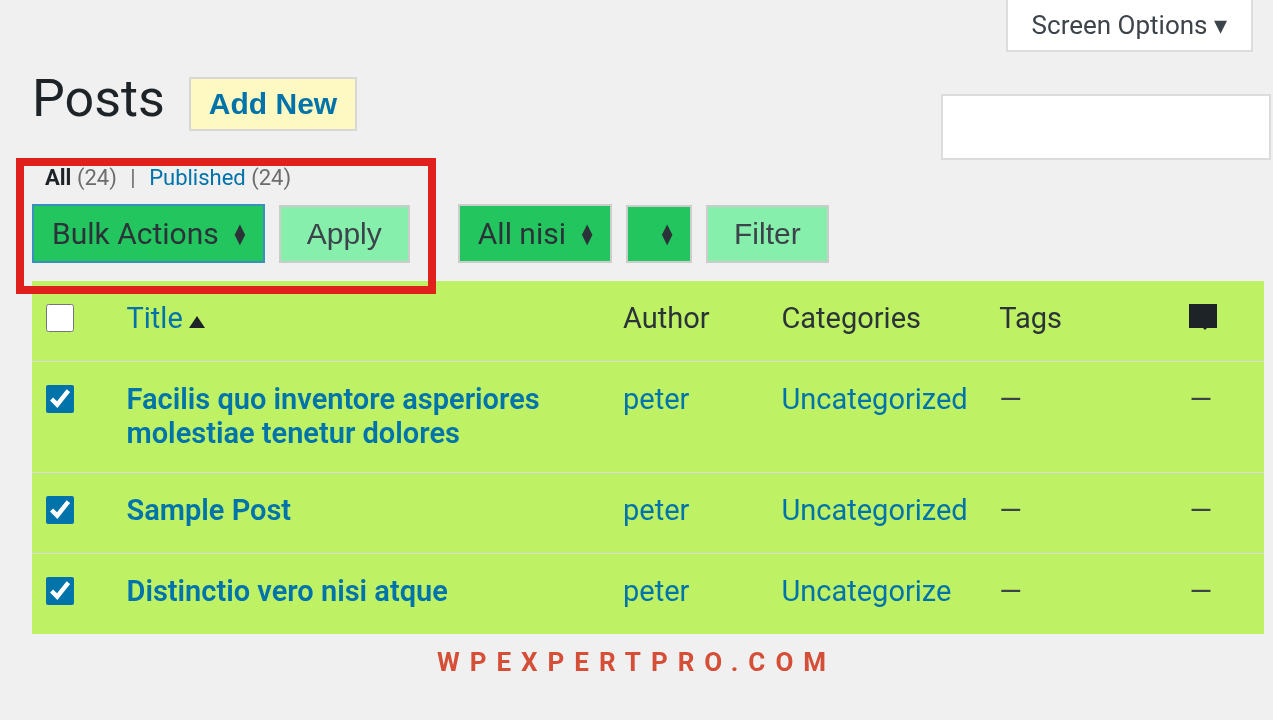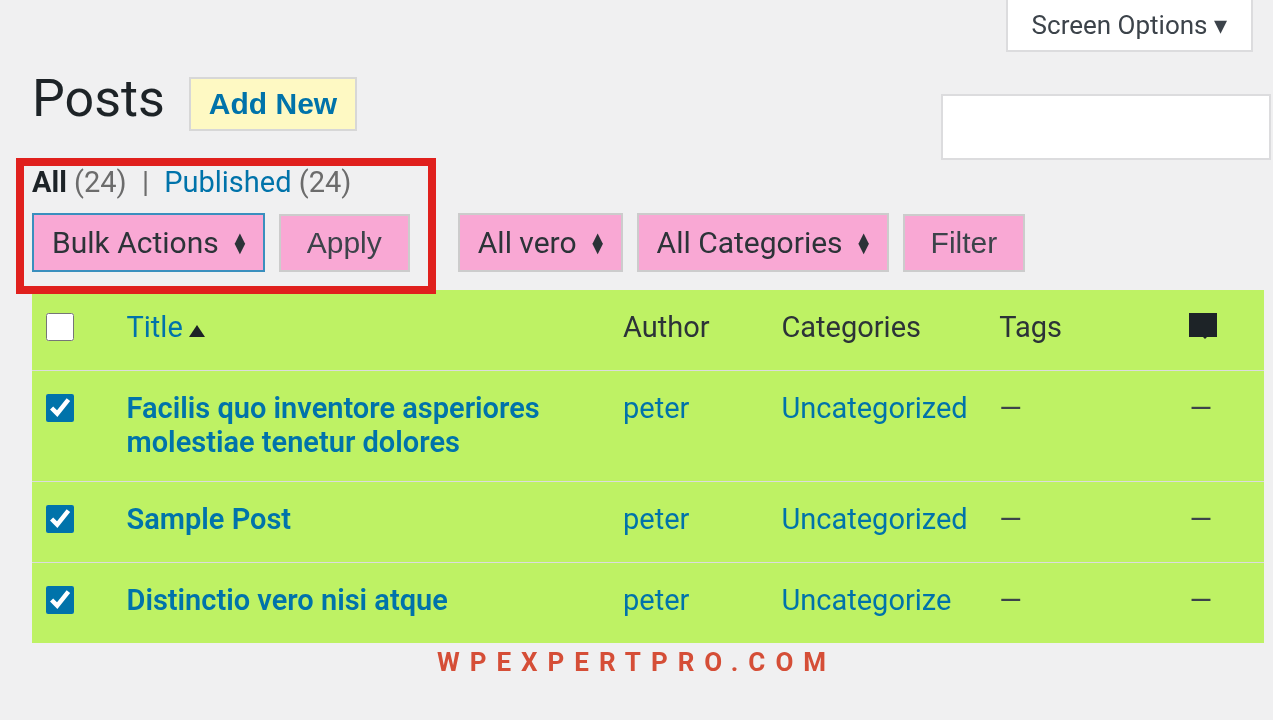--- a/index.html
+++ b/index.html
@@ -37,35 +37,35 @@
   .add-new {
     font-size: 30px;
     font-weight: 600;
     color: #0073aa;
     background: #fef9c3;
     border: 2px solid #d7d7d7;
     padding: 8px 18px;
     cursor: pointer;
   }
   .subsub {
-    font-size: 29px;
-    margin: 20px 0 10px 0;
+    font-size: 22px;
+    margin: 20px 0 10px 13px;
   }
   .subsub .all-label { font-weight: 700; color: #1d2327; }
   .subsub .count { color: #6c6c6c; }
   .subsub .sep { color: #6c6c6c; padding: 0 8px; }
   .subsub .pub { color: #0073aa; }
   .filters-row {
     display: flex;
     align-items: center;
     gap: 14px;
     margin-top: 14px;
   }
   .select {
-    background: #f9a8d4;
+    background: #22c55e;
     border: 2px solid #cccccc;
     font-size: 30px;
     color: #2c3338;
     padding: 10px 44px 10px 18px;
     position: relative;
     display: inline-flex;
     align-items: center;
     min-height: 58px;
     cursor: pointer;
     justify-content: flex-end;
@@ -75,21 +75,21 @@
     position: absolute;
     right: 14px;
     top: 50%;
     transform: translateY(-50%);
     font-size: 18px;
     line-height: 10px;
     display: flex;
     flex-direction: column;
   }
   .btn {
-    background: #f9a8d4;
+    background: #86efac;
     border: 2px solid #cccccc;
     font-size: 30px;
     color: #3c434a;
     padding: 10px 26px;
     min-height: 58px;
     cursor: pointer;
   }
   .highlight-box {
     position: absolute;
     border: 8px solid #e0201d;
@@ -186,25 +186,24 @@
   </div>
 
   <div class="filters-row">
     <div class="select bulk">
       <span>Bulk Actions</span>
       <span class="arrows">▲<br>▼</span>
     </div>
     <button class="btn">Apply</button>
     <div style="width:20px"></div>
     <div class="select">
-      <span>All vero</span>
+      <span>All nisi</span>
       <span class="arrows">▲<br>▼</span>
     </div>
     <div class="select">
-      <span>All Categories</span>
       <span class="arrows">▲<br>▼</span>
     </div>
     <button class="btn">Filter</button>
   </div>
 
   <table class="posts">
     <thead>
       <tr>
         <th class="col-check"><input type="checkbox" class="big" style=""></th>
         <th class="col-title title-col">

